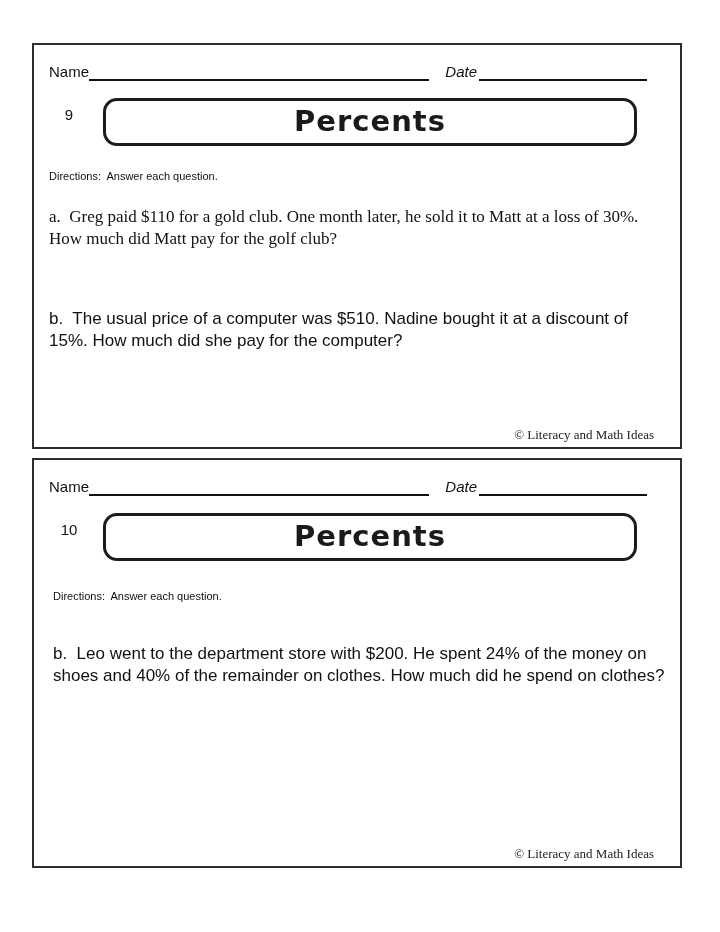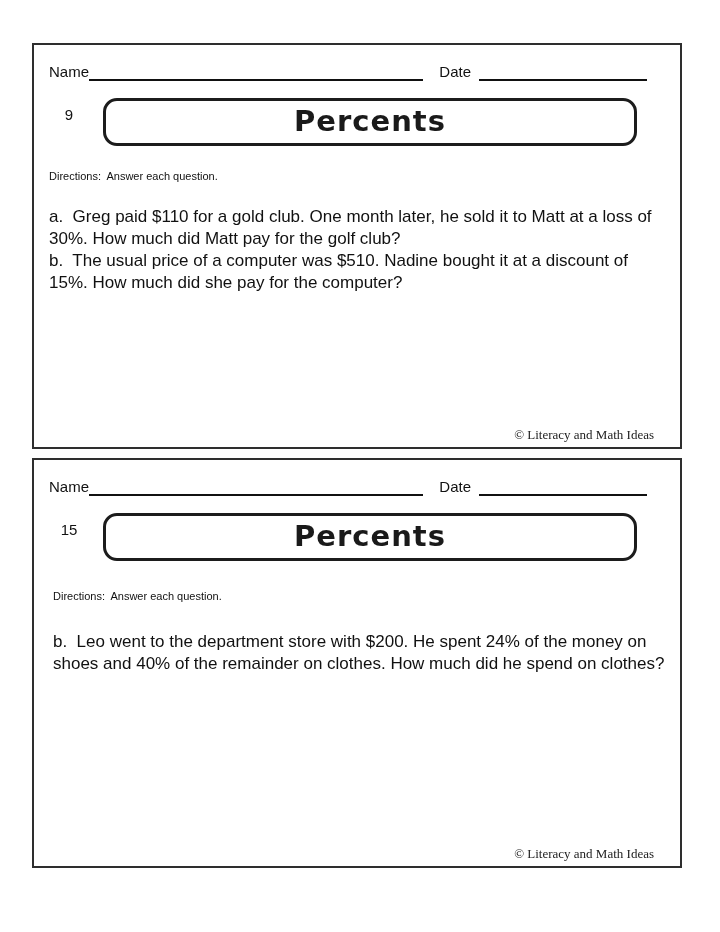--- a/index.html
+++ b/index.html
@@ -34,21 +34,21 @@
     padding-right: 18px;
     font-size: 15px;
     line-height: 18px;
   }
   .blank-line {
     display: inline-block;
     border-bottom: 2px solid #111111;
     height: 16px;
   }
   .name-line { flex: 1 1 auto; margin-right: 14px; max-width: 345px; }
-  .date-label { margin-left: 2px; margin-right: 8px; }
+  .date-label { margin-left: 2px; margin-right: 2px; font-style: italic; }
   .date-line { width: 168px; flex: 0 0 auto; }
 
   .header-row {
     display: flex;
     align-items: center;
     margin-top: 17px;
     height: 48px;
   }
   .ws-number {
     flex: 0 0 40px;
@@ -85,25 +85,25 @@
     font-size: 11px;
     line-height: 22px;
     white-space: pre-wrap;
   }
   .problem {
     margin: 0;
     font-size: 17px;
     line-height: 22px;
     white-space: pre-wrap;
   }
-  .card-1 .problem-a { margin-top: 19px; }
-  .card-1 .problem-b { }
+  .card-1 .problem-a { margin-top: 19px; font-family: Liberation Serif, serif; }
+  .card-1 .problem-b { margin-top: 58px; }
   .card-2 .directions { margin-top: 24px; padding-left: 4px; }
   .card-2 .problem-a { margin-top: 36px; padding-left: 4px; }
-  .card-2 .problem-b { margin-top: 24px; padding-left: 4px; }
+  .card-2 .problem-b { margin-top: 36px; padding-left: 4px; }
 
   .copyright {
     position: absolute;
     right: 26px;
     bottom: 4px;
     font-family: "Liberation Serif", serif;
     font-size: 13px;
     color: #222222;
   }
 </style>
@@ -130,21 +130,21 @@
 </section>
 
 <section class="card card-2">
   <div class="name-row">
     <span class="label">Name</span>
     <span class="blank-line name-line"></span>
     <span class="label date-label">Date</span>
     <span class="blank-line date-line"></span>
   </div>
   <div class="header-row">
-    <span class="ws-number">15</span>
+    <span class="ws-number">10</span>
     <div class="title-box">
       <span class="title-text">Percents</span>
     </div>
   </div>
   <p class="directions">Directions:  Answer each question.</p>
   <p class="problem problem-b">b.  Leo went to the department store with $200. He spent 24% of the money on shoes and 40% of the remainder on clothes. How much did he spend on clothes?</p>
   <div class="copyright">© Literacy and Math Ideas</div>
 </section>
 
 </body></html>

